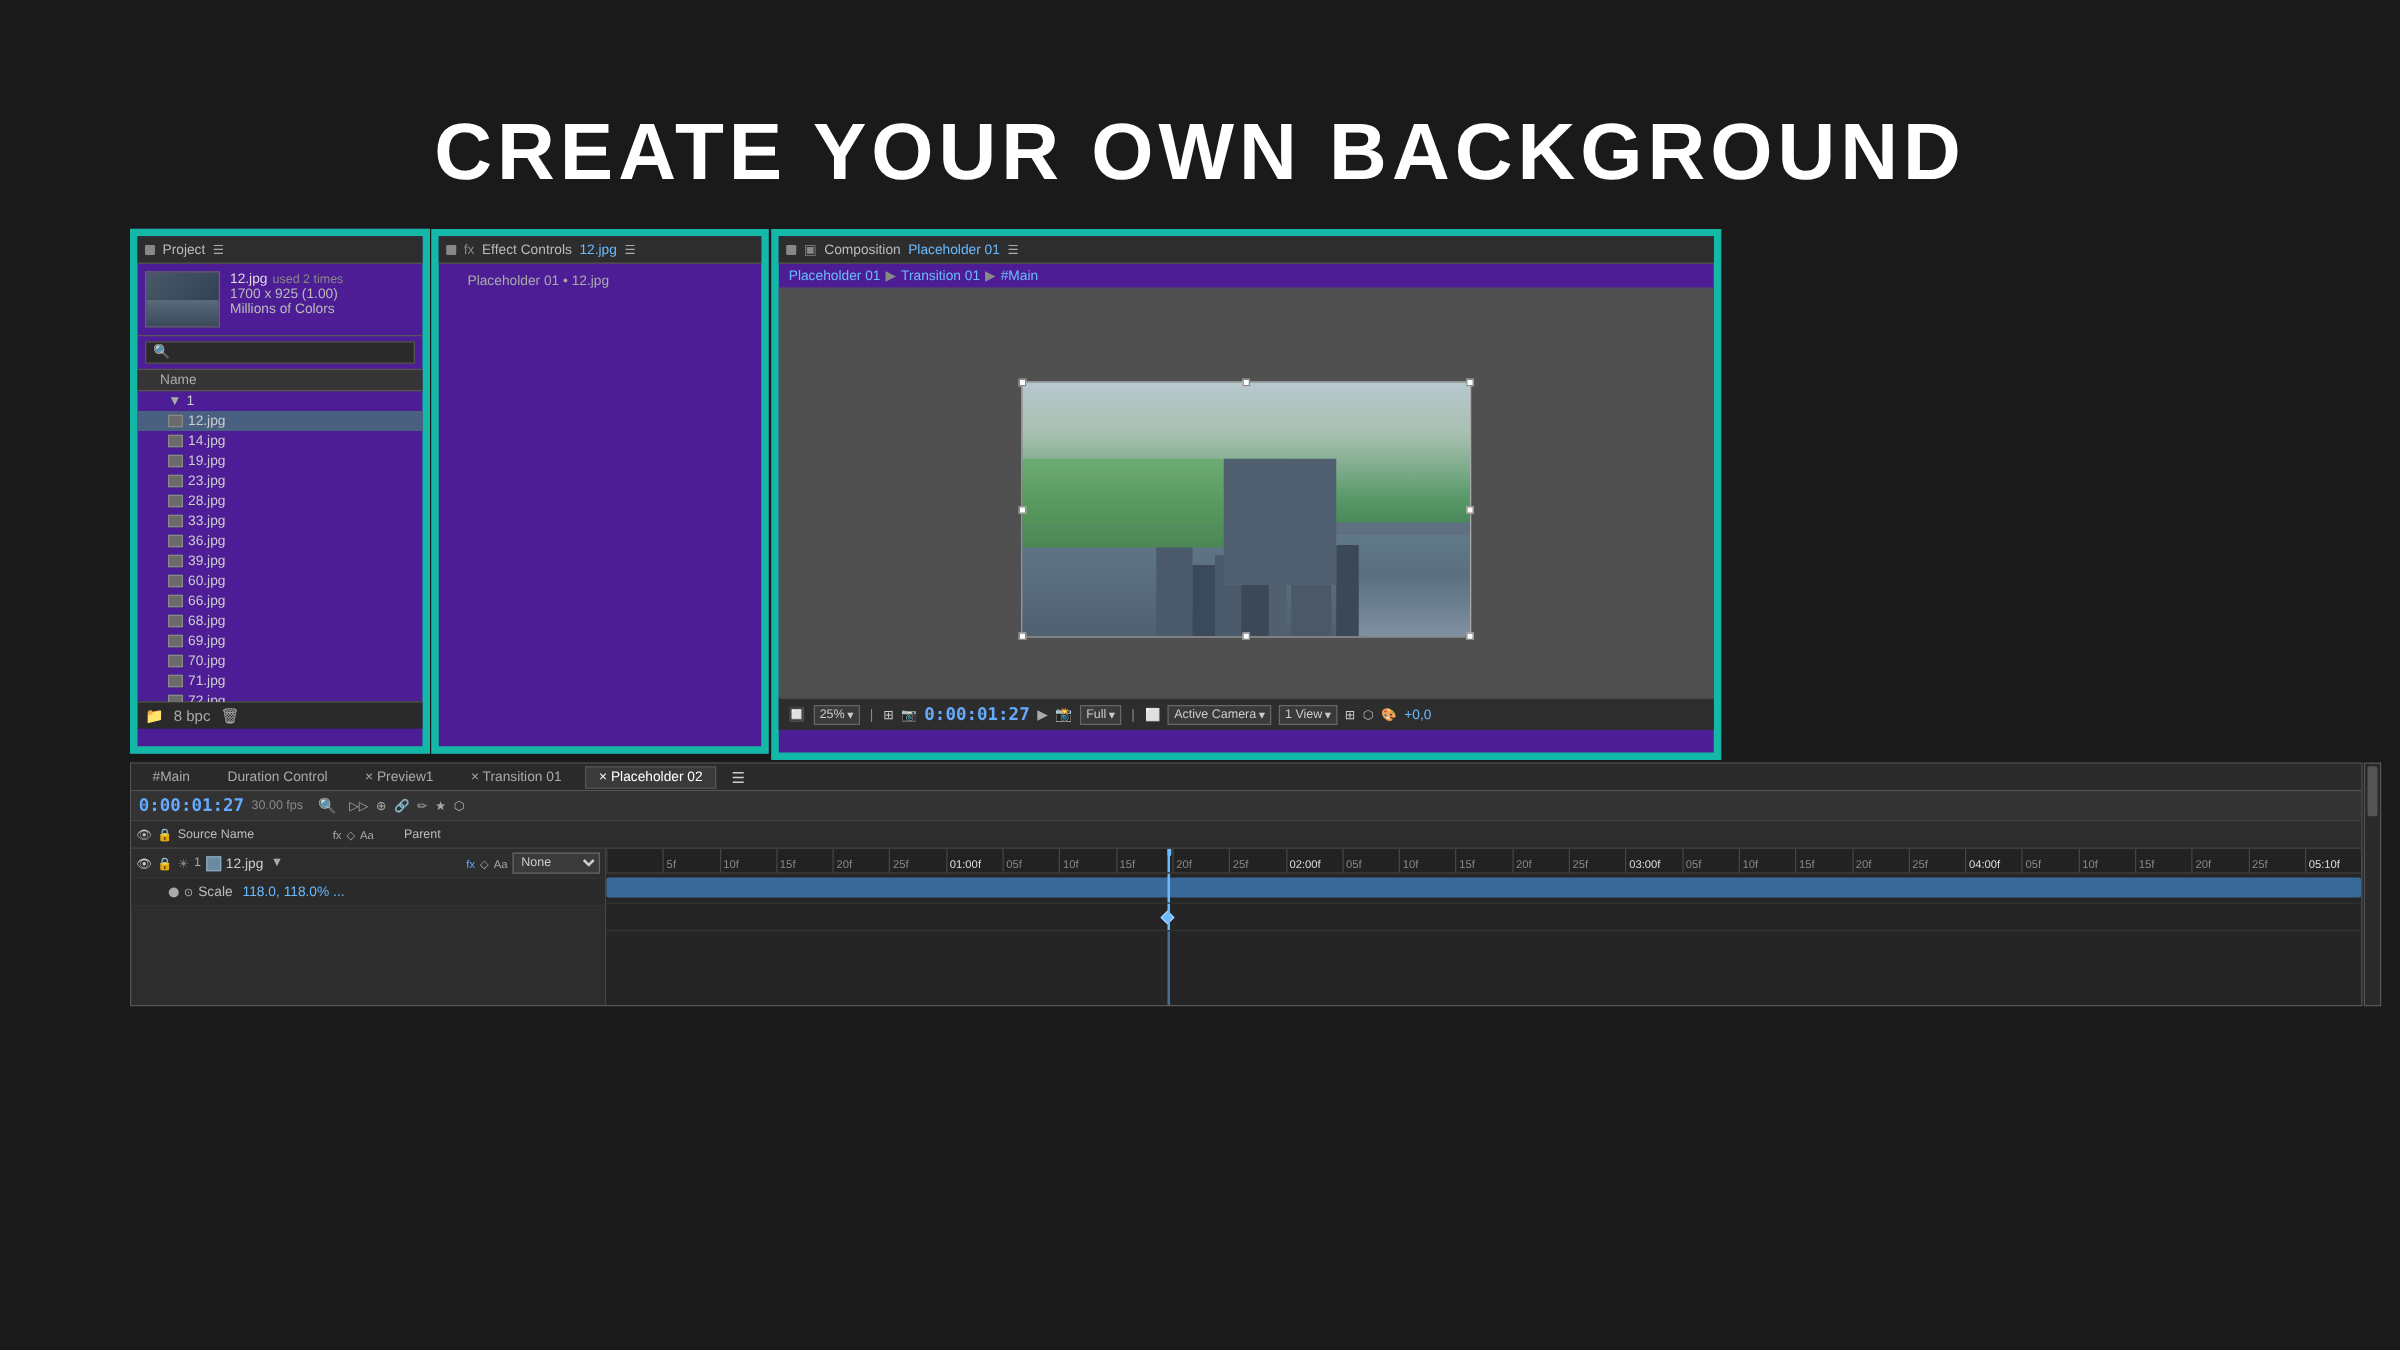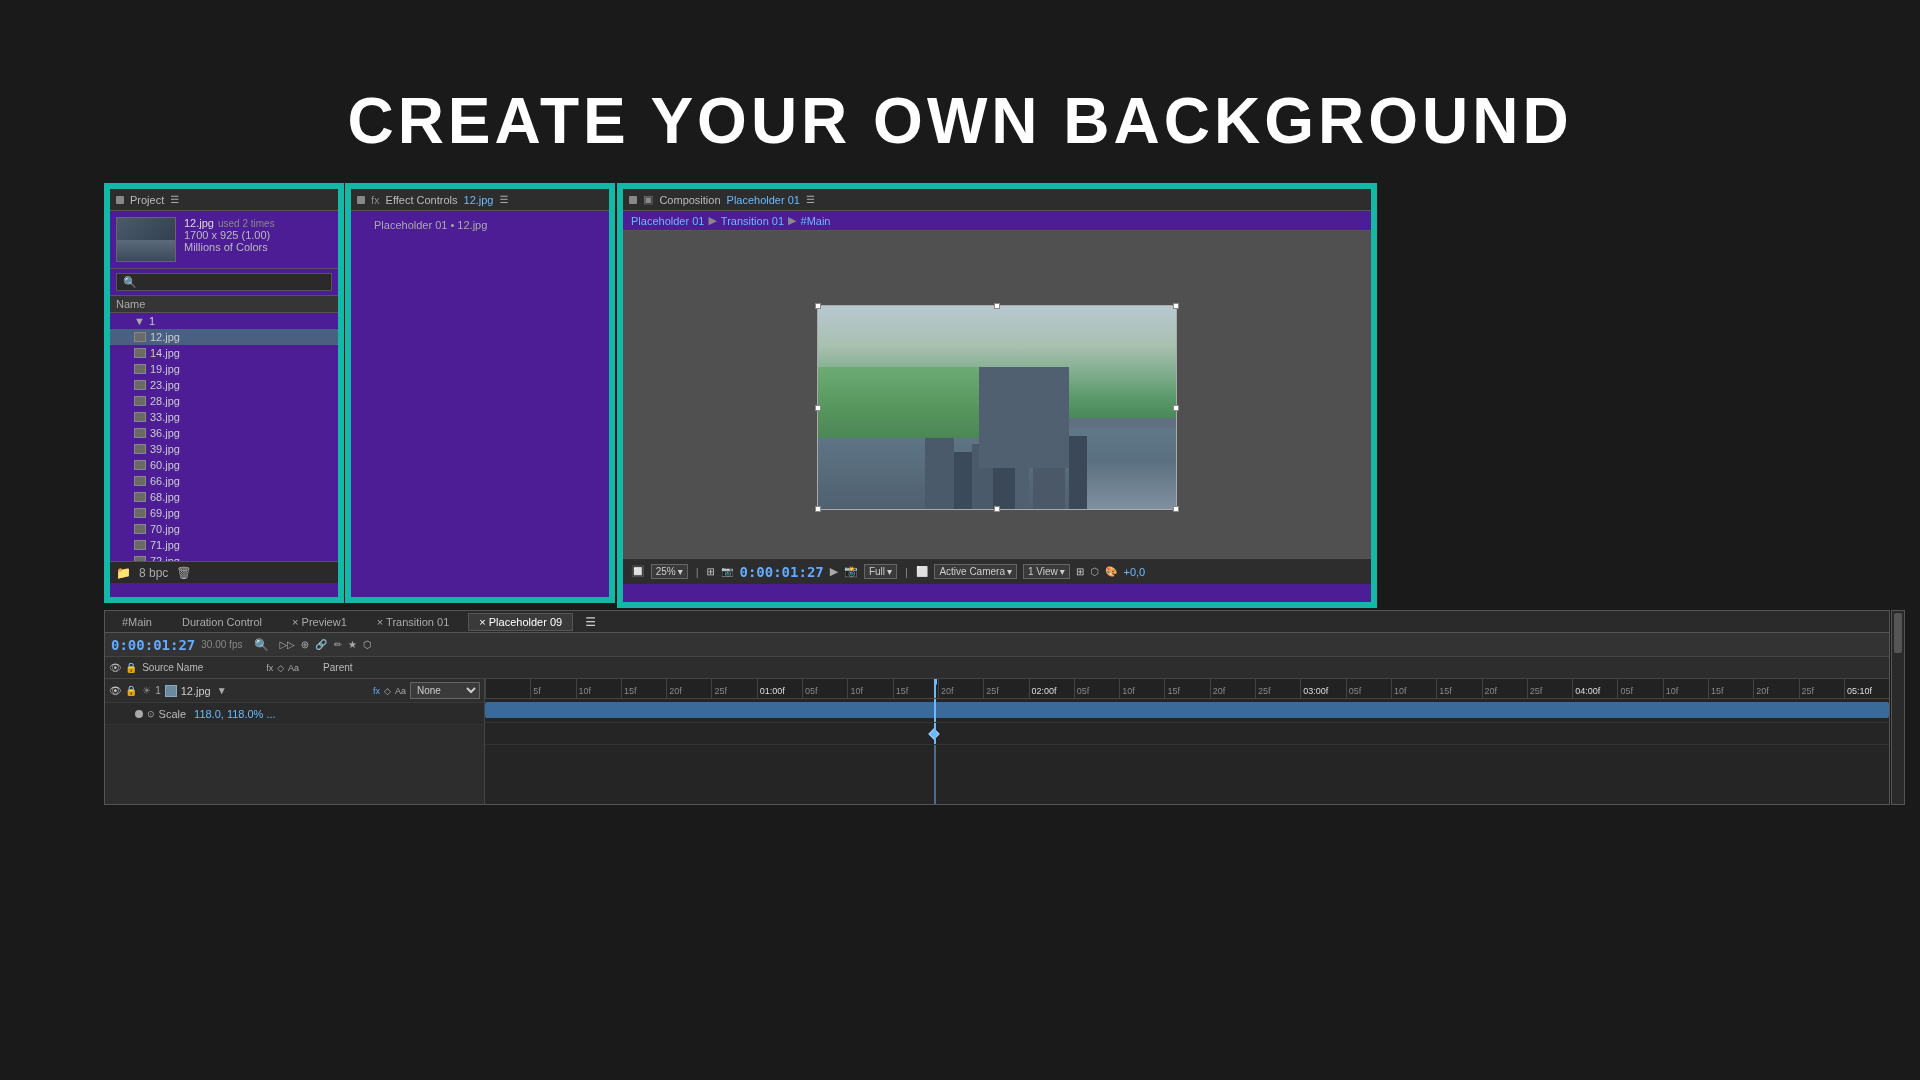--- a/index.html
+++ b/index.html
@@ -117,21 +117,21 @@
       background: #2a2a2a;
       border: 1px solid #555;
       color: #ccc;
       padding: 2px 6px;
       width: 100%;
       font-size: 11px;
       outline: none;
     }
 
     .file-list-header {
-      padding: 2px 6px;
+      padding: 2px 18px;
       font-size: 11px;
       color: #aaa;
       background: #353535;
       border-bottom: 1px solid #555;
       display: flex;
       justify-content: space-between;
     }
 
     .file-list {
       overflow-y: auto;
@@ -645,21 +645,21 @@
     </div>
   </div>
 </div>
 
 <div id="timeline-panel">
   <div class="timeline-header">
     <div class="tab">#Main</div>
     <div class="tab">Duration Control</div>
     <div class="tab">× Preview1</div>
     <div class="tab">× Transition 01</div>
-    <div class="tab active">× Placeholder 09</div>
+    <div class="tab active">× Placeholder 02</div>
     <span class="menu-icon" style="margin-left:4px;">☰</span>
   </div>
   <div class="timeline-toolbar">
     <span class="timecode">0:00:01:27</span>
     <span style="color:#888; font-size:10px;">30.00 fps</span>
     <span style="margin-left:6px;">🔍</span>
     <span style="font-size:10px; color:#aaa; margin-left:4px;">▷▷</span>
     <span style="font-size:10px; color:#aaa;">⊕</span>
     <span style="font-size:10px; color:#aaa;">🔗</span>
     <span style="font-size:10px; color:#aaa;">✏</span>

